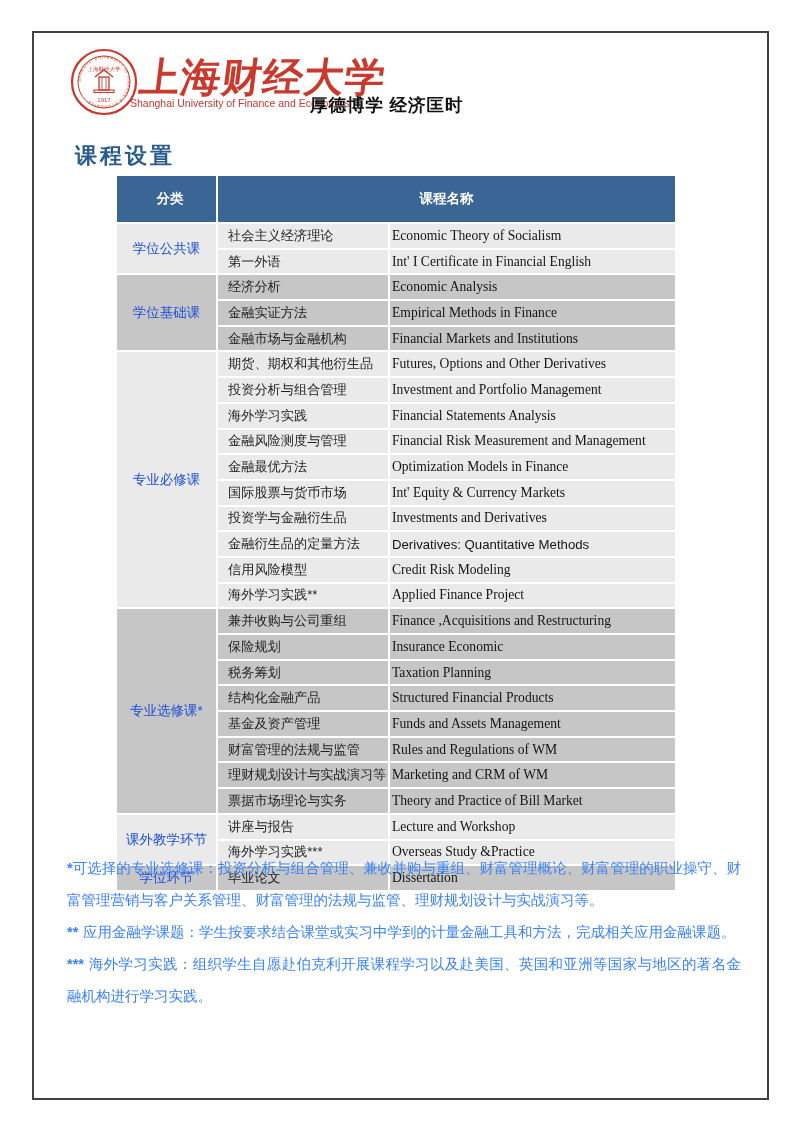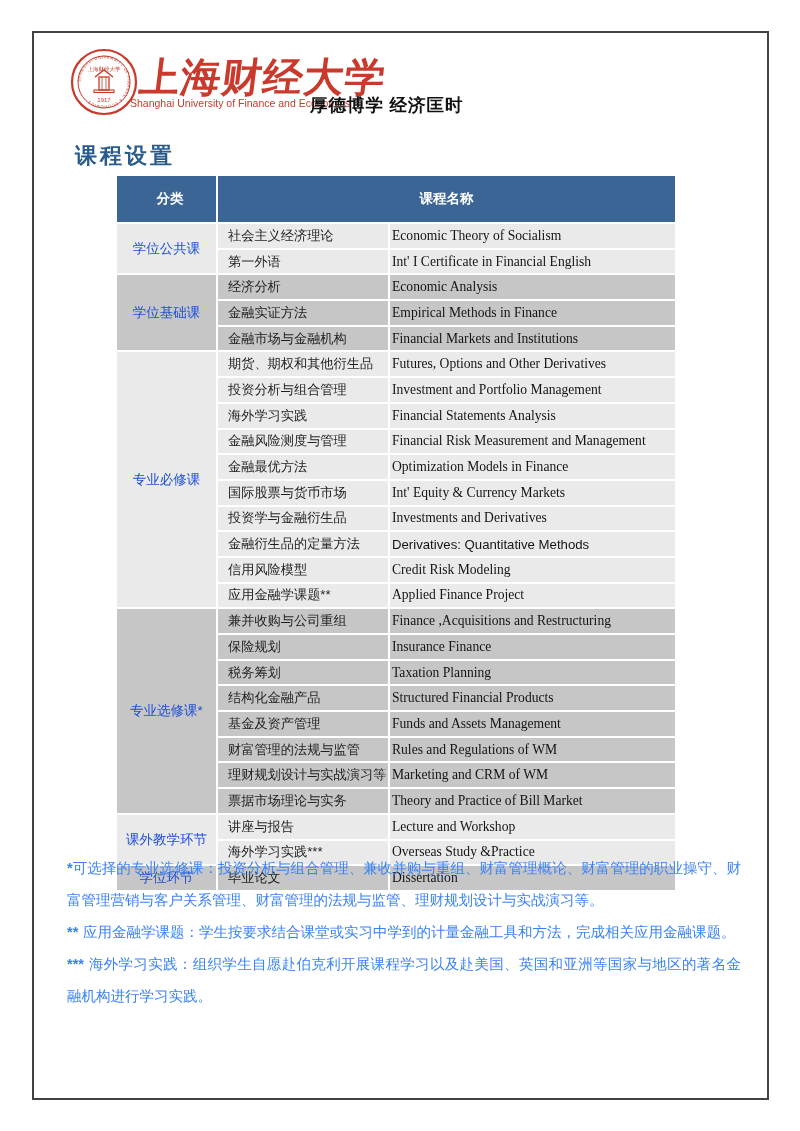--- a/index.html
+++ b/index.html
@@ -162,31 +162,31 @@
         </tr>
         <tr class="light">
           <td class="cn">金融衍生品的定量方法</td>
           <td class="en sans">Derivatives: Quantitative Methods</td>
         </tr>
         <tr class="light">
           <td class="cn">信用风险模型</td>
           <td class="en">Credit Risk Modeling</td>
         </tr>
         <tr class="light">
-          <td class="cn">应用金融学课题**</td>
+          <td class="cn">海外学习实践**</td>
           <td class="en">Applied Finance Project</td>
         </tr>
         <tr class="dark">
           <td class="cat" rowspan="8">专业选修课*</td>
           <td class="cn">兼并收购与公司重组</td>
           <td class="en">Finance ,Acquisitions and Restructuring</td>
         </tr>
         <tr class="dark">
           <td class="cn">保险规划</td>
-          <td class="en">Insurance Finance</td>
+          <td class="en">Insurance Economic</td>
         </tr>
         <tr class="dark">
           <td class="cn">税务筹划</td>
           <td class="en">Taxation Planning</td>
         </tr>
         <tr class="dark">
           <td class="cn">结构化金融产品</td>
           <td class="en">Structured Financial Products</td>
         </tr>
         <tr class="dark">

